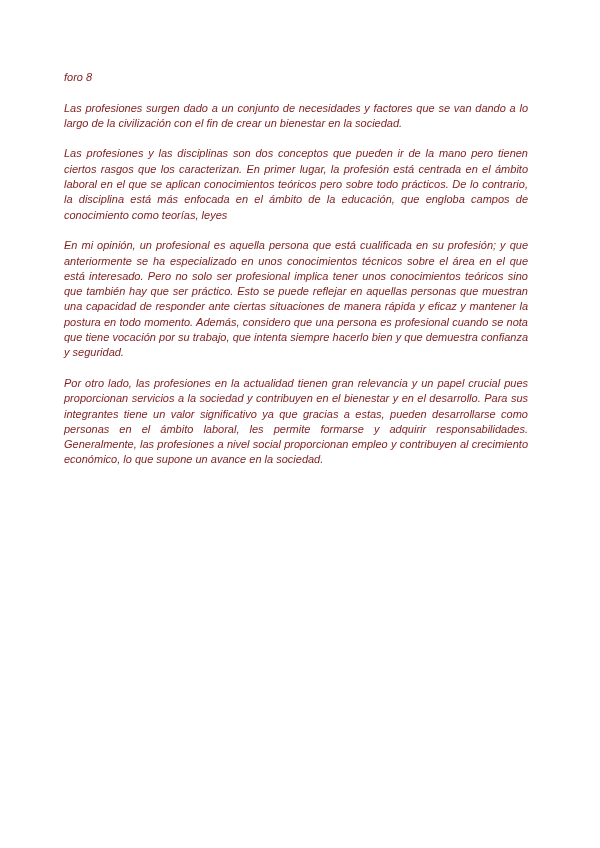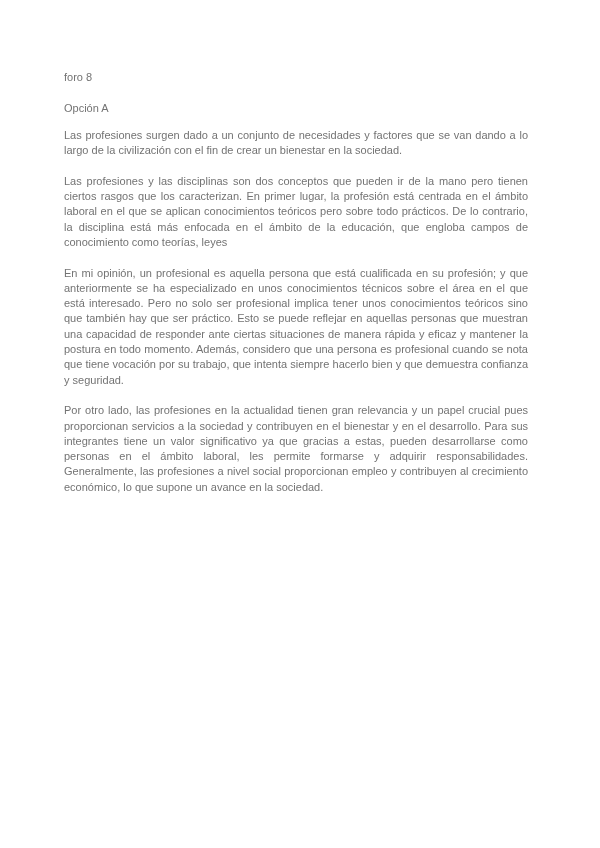--- a/index.html
+++ b/index.html
@@ -7,21 +7,22 @@
     padding: 0;
     background: #ffffff;
   }
   .page {
     position: relative;
     width: 600px;
     height: 848px;
     background: #ffffff;
     overflow: hidden;
     font-family: "Liberation Sans", "DejaVu Sans", sans-serif;
-    color: #737373;
+    color: #7f1d1d;
+    font-style: italic;
   }
   .doc-body {
     position: absolute;
     top: 70px;
     left: 64px;
     width: 464px;
     font-size: 11px;
     line-height: 15.3px;
   }
   .doc-title {
@@ -41,19 +42,18 @@
   p.para:first-of-type {
     margin-top: 12px;
   }
 </style>
 </head>
 <body>
 
 <div class="page">
   <div class="doc-body">
     <div class="doc-title">foro 8</div>
-    <div class="option-heading">Opción A</div>
     <p class="para">Las profesiones surgen dado a un conjunto de necesidades y factores que se van dando a lo largo de la civilización con el fin de crear un bienestar en la sociedad.</p>
     <p class="para">Las profesiones y las disciplinas son dos conceptos que pueden ir de la mano pero tienen ciertos rasgos que los caracterizan. En primer lugar, la profesión está centrada en el ámbito laboral en el que se aplican conocimientos teóricos pero sobre todo prácticos. De lo contrario, la disciplina está más enfocada en el ámbito de la educación, que engloba campos de conocimiento como teorías, leyes</p>
     <p class="para">En mi opinión, un profesional es aquella persona que está cualificada en su profesión; y que anteriormente se ha especializado en unos conocimientos técnicos sobre el área en el que está interesado. Pero no solo ser profesional implica tener unos conocimientos teóricos sino que también hay que ser práctico. Esto se puede reflejar en aquellas personas que muestran una capacidad de responder ante ciertas situaciones de manera rápida y eficaz y mantener la postura en todo momento. Además, considero que una persona es profesional cuando se nota que tiene vocación por su trabajo, que intenta siempre hacerlo bien y que demuestra confianza y seguridad.</p>
     <p class="para">Por otro lado, las profesiones en la actualidad tienen gran relevancia y un papel crucial pues proporcionan servicios a la sociedad y contribuyen en el bienestar y en el desarrollo. Para sus integrantes tiene un valor significativo ya que gracias a estas, pueden desarrollarse como personas en el ámbito laboral, les permite formarse y adquirir responsabilidades. Generalmente, las profesiones a nivel social proporcionan empleo y contribuyen al crecimiento económico, lo que supone un avance en la sociedad.</p>
   </div>
 </div>
 
 </body></html>

